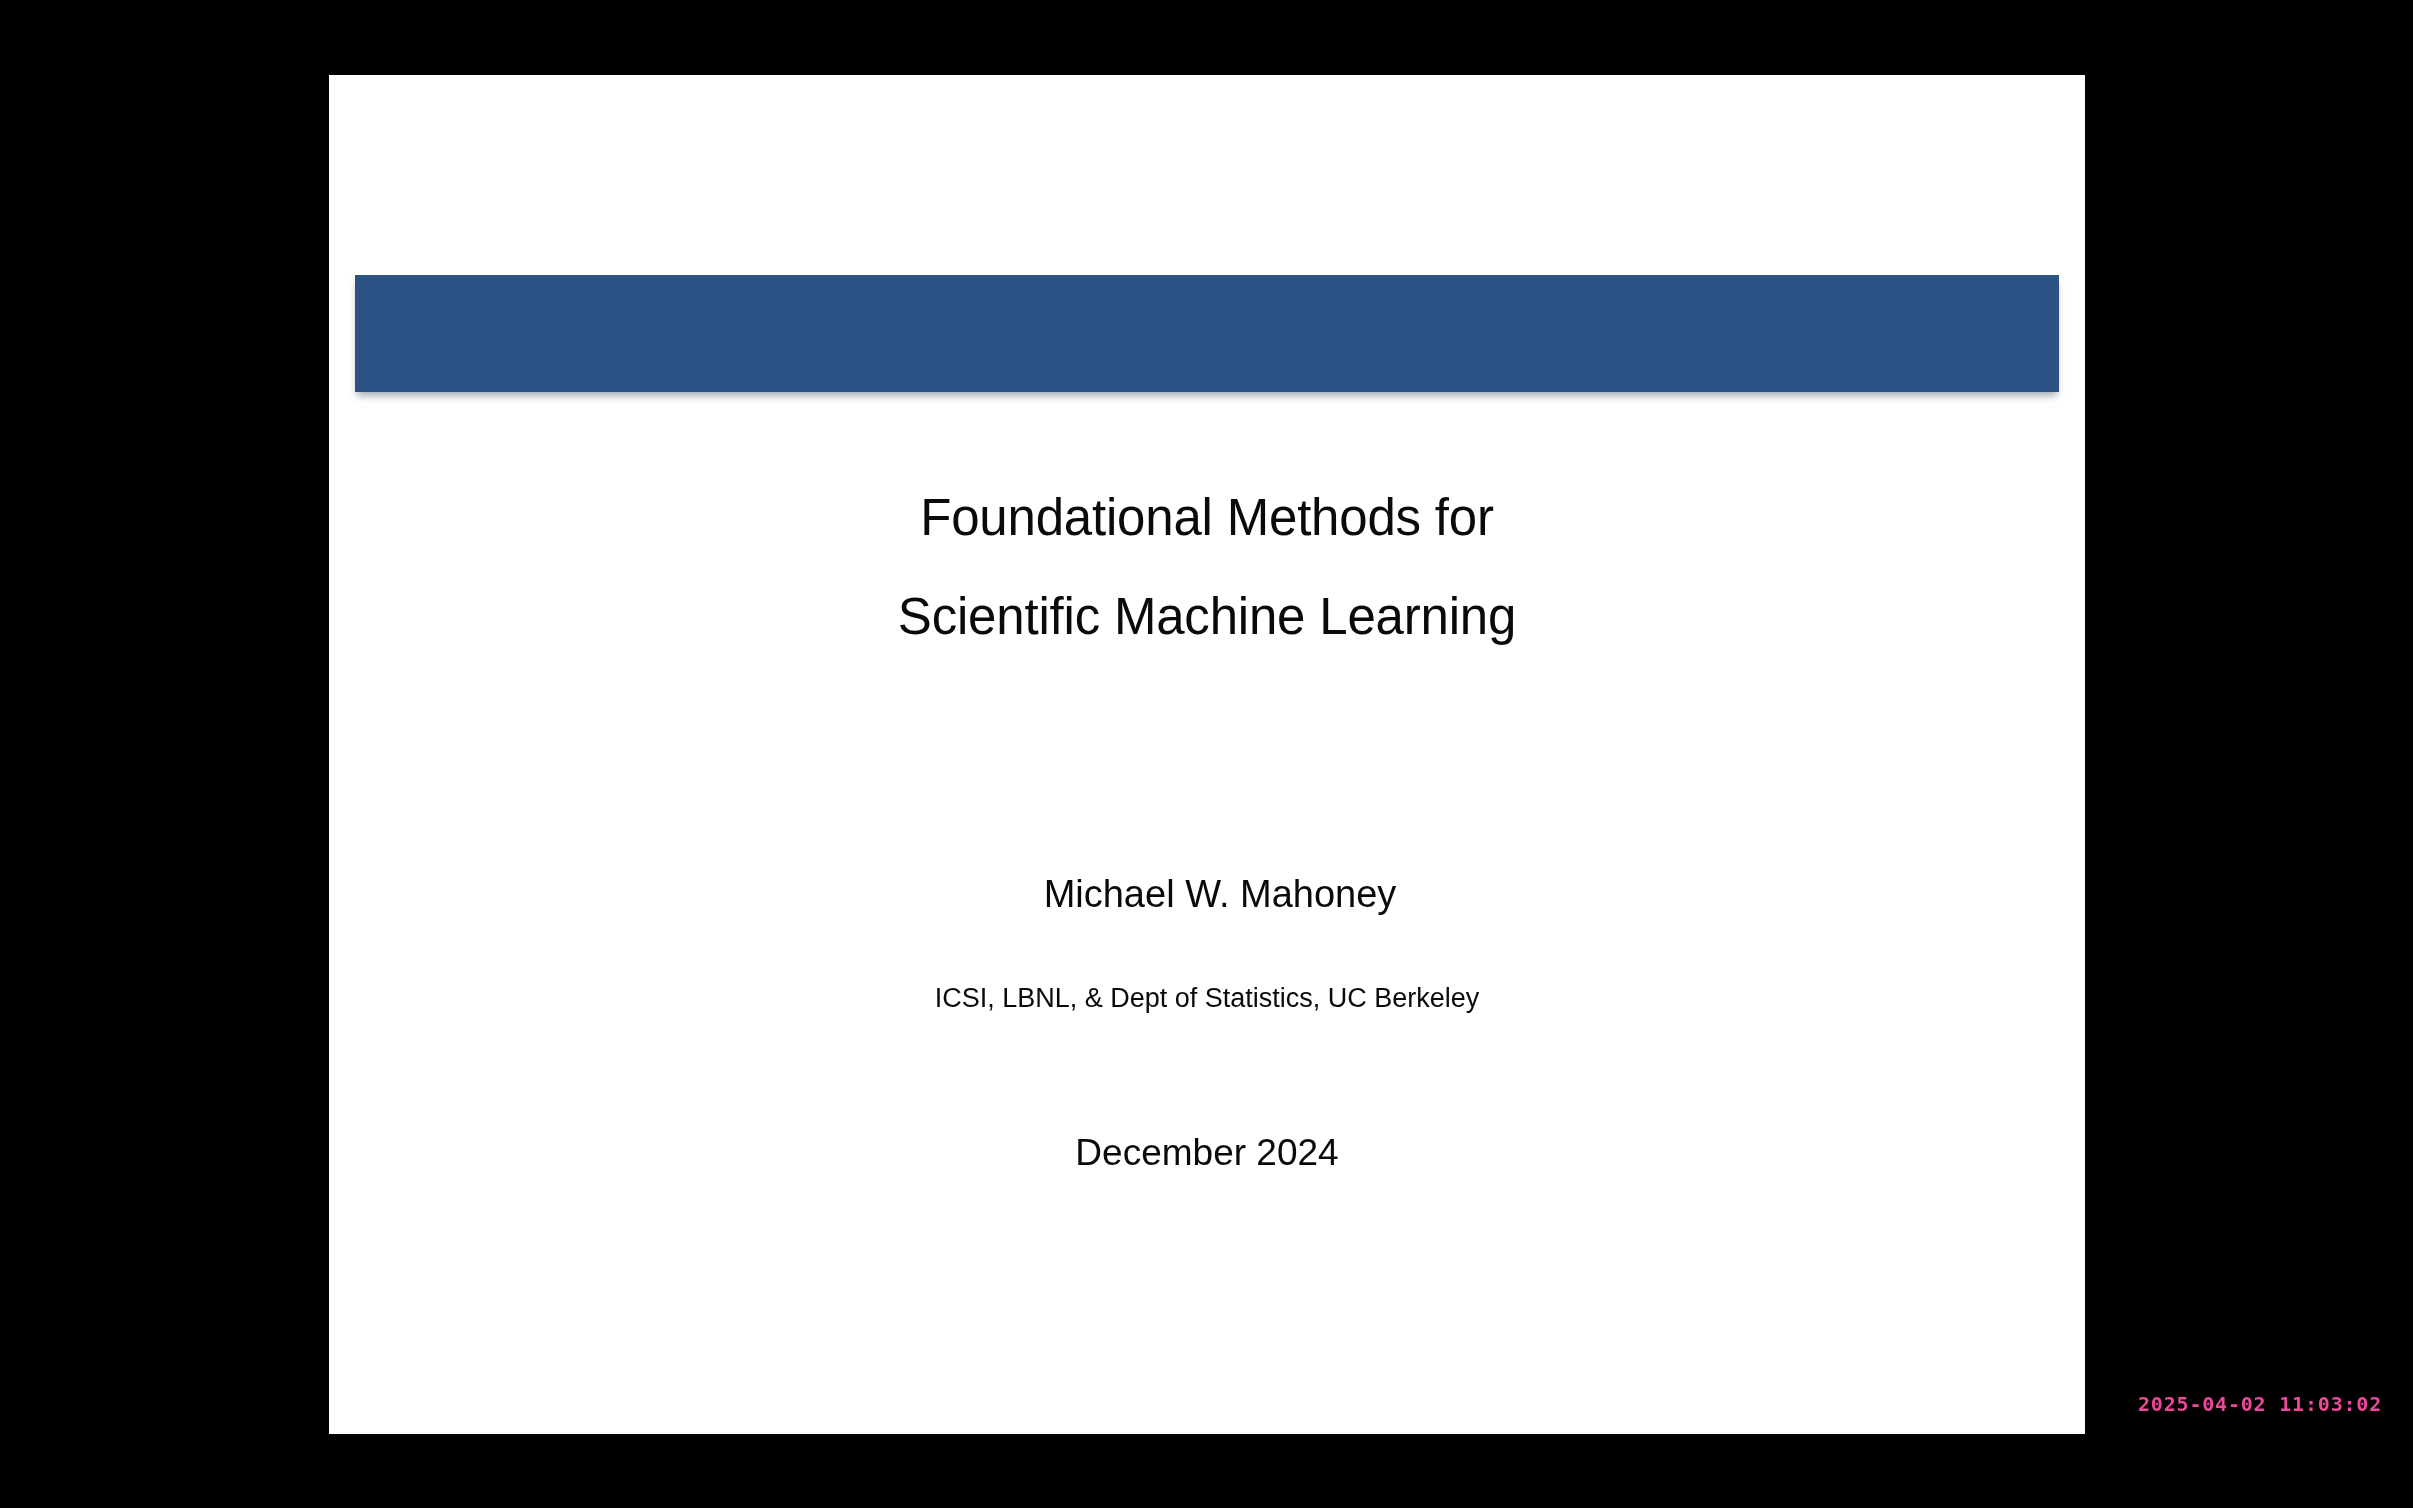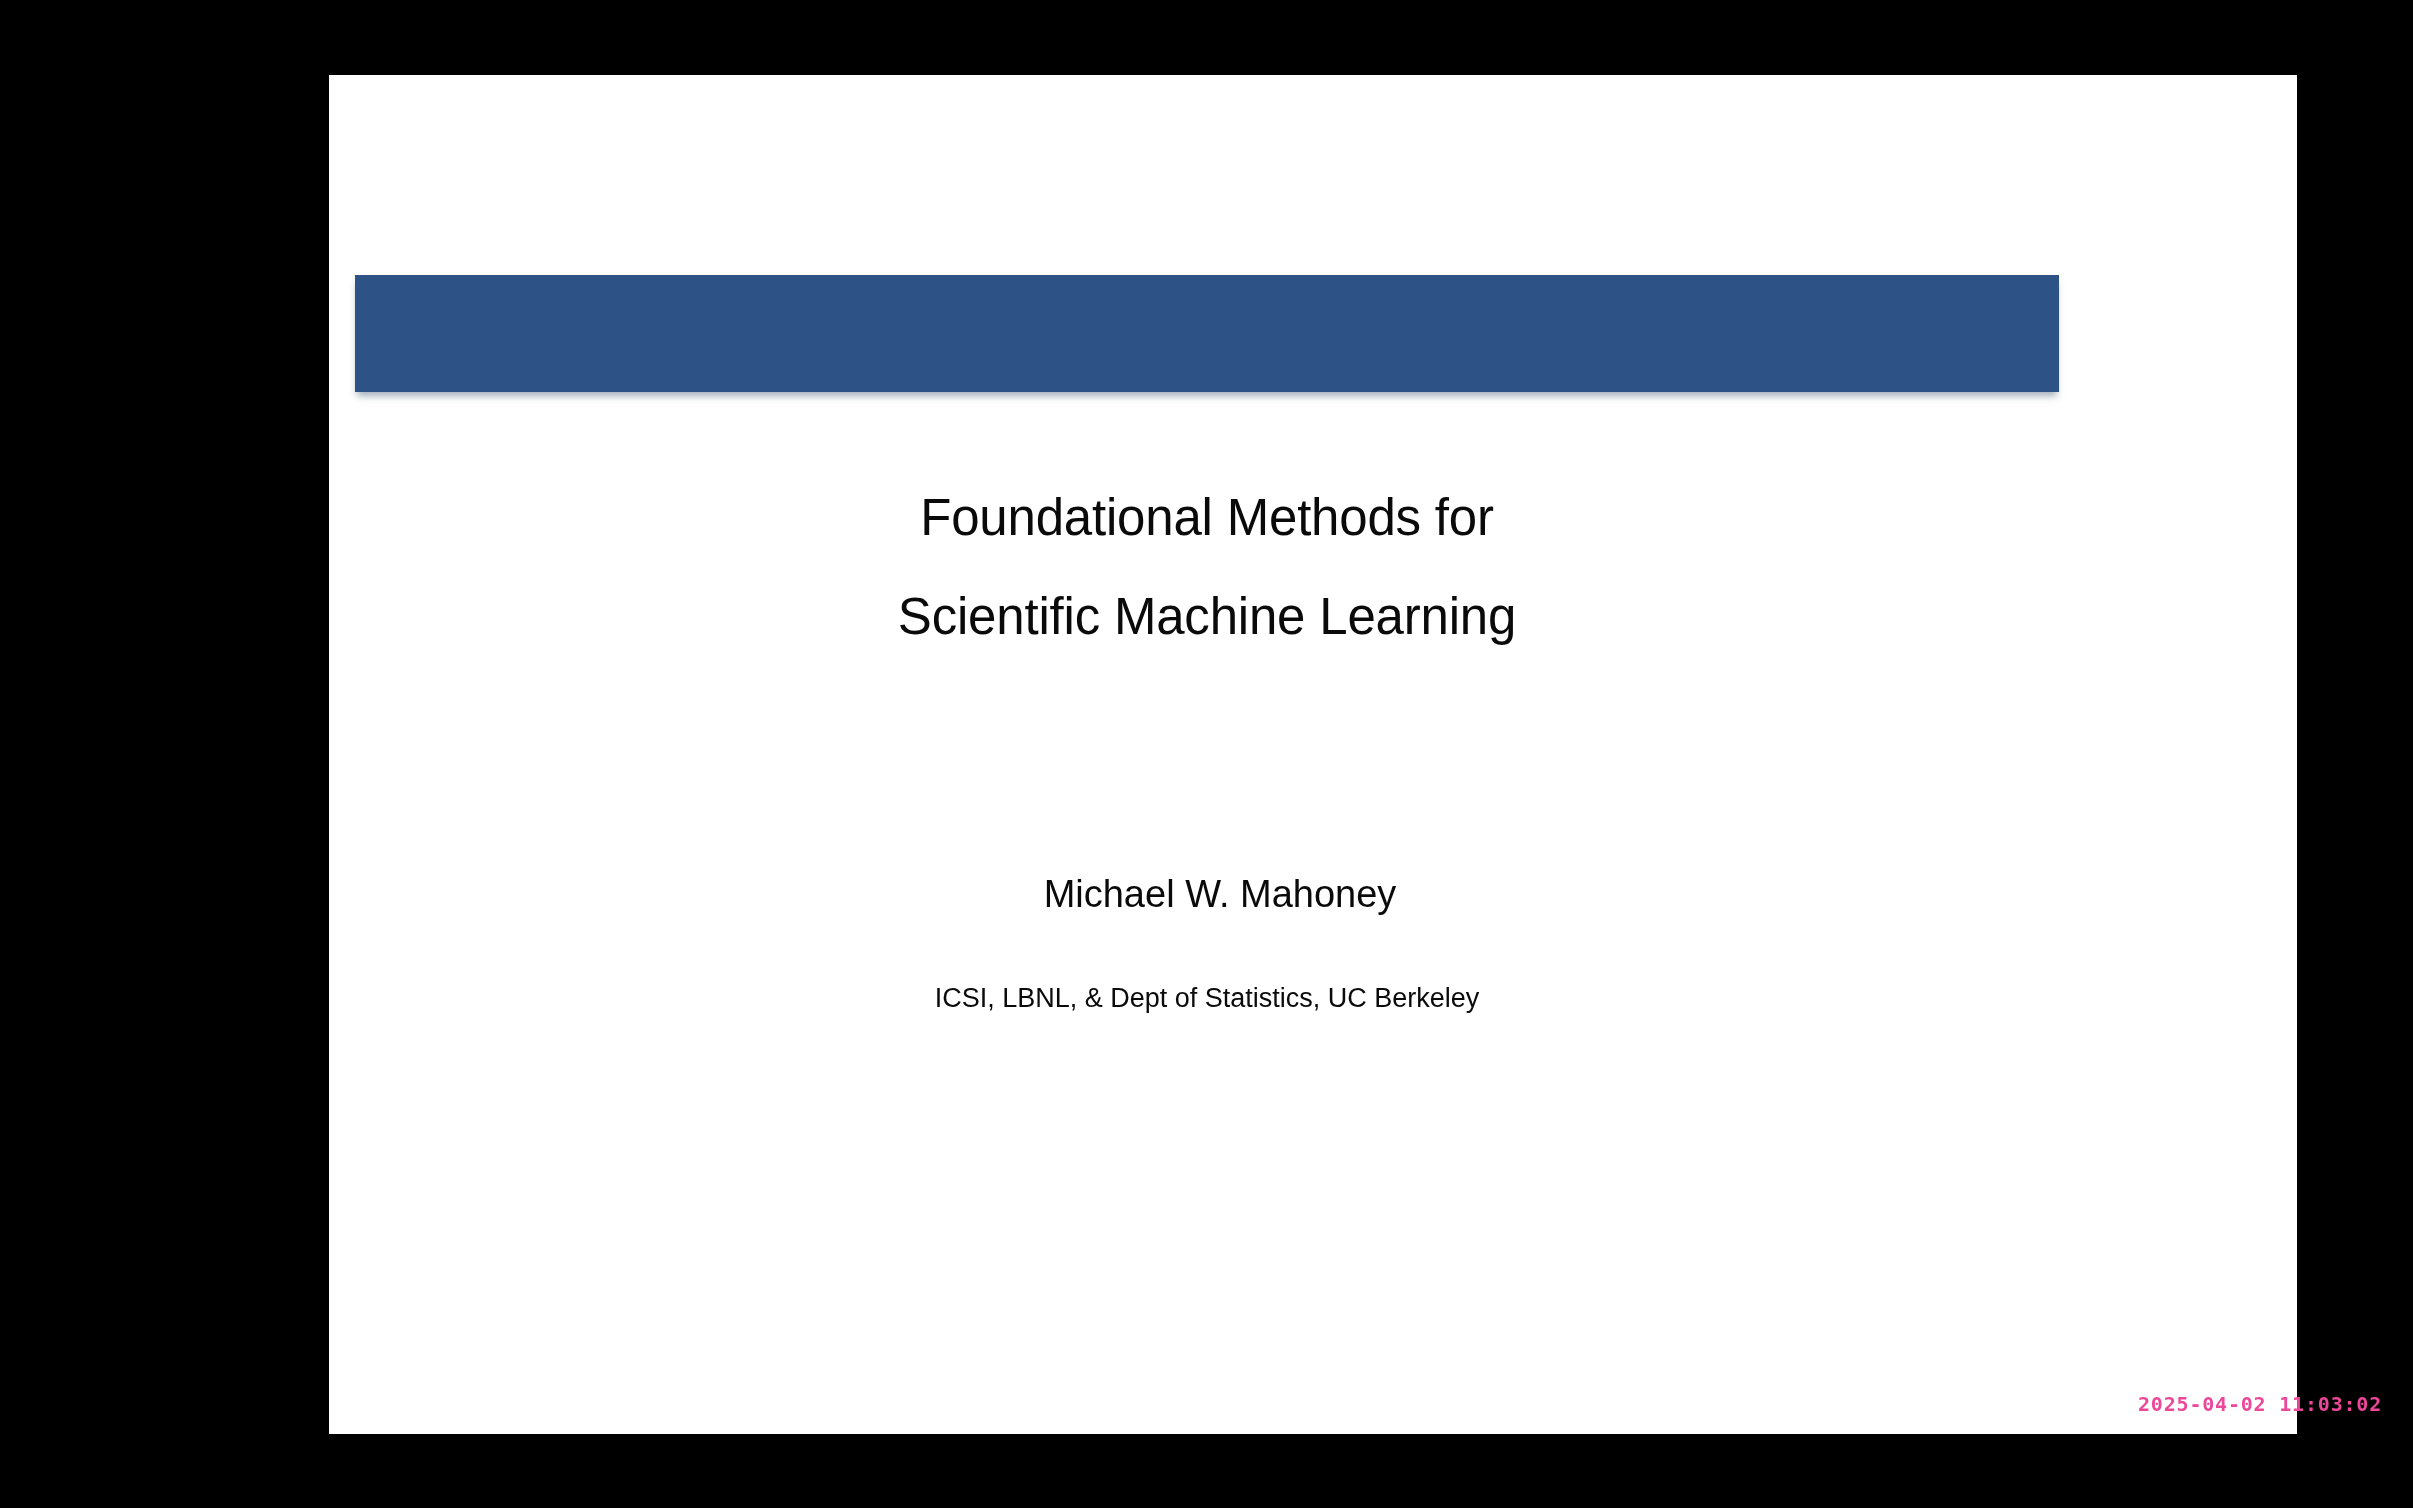--- a/index.html
+++ b/index.html
@@ -15,21 +15,21 @@
     background: #000000;
     overflow: hidden;
     font-family: "Liberation Sans", sans-serif;
   }
 
   
   #slide {
     position: absolute;
     left: 329px;
     top: 75px;
-    width: 1968px;
+    width: 1756px;
     height: 1359px;
     background: #ffffff;
   }
 
   
   #banner {
     position: absolute;
     left: 25.5px;
     top: 200px;
     width: 1704px;
@@ -116,19 +116,20 @@
 
     <div id="title-block">
       <div class="title-line">Foundational Methods for</div>
       <div class="title-line">Scientific Machine Learning</div>
     </div>
 
     <div id="author">Michael W. Mahoney</div>
 
     <div id="affiliation">ICSI, LBNL, &amp; Dept of Statistics, UC Berkeley</div>
 
+    <div id="date">December 2024</div>
 
   </div>
 
   <div id="timestamp">2025-04-02 11:03:02</div>
 
 </div>
 
 
 </body></html>

